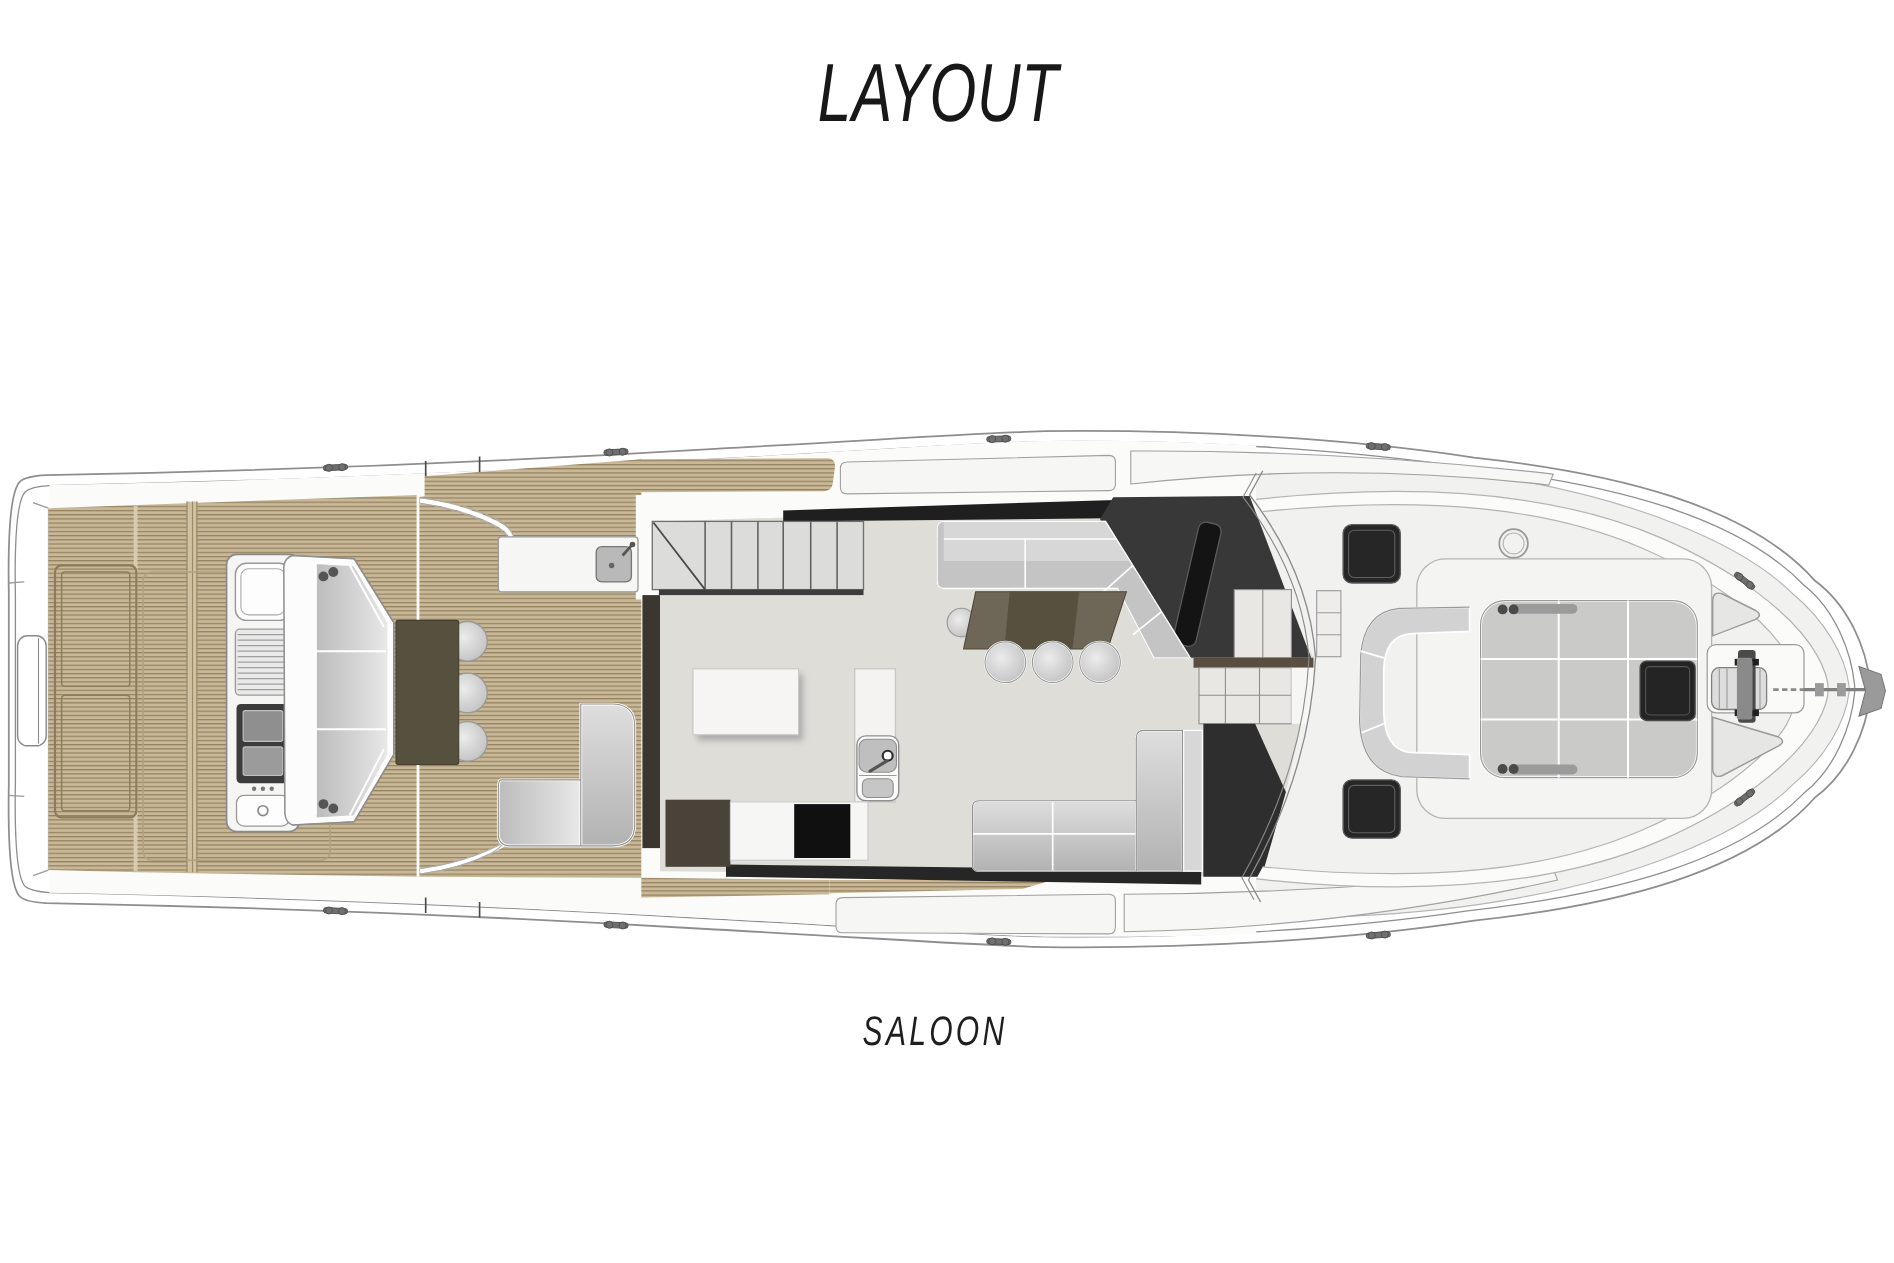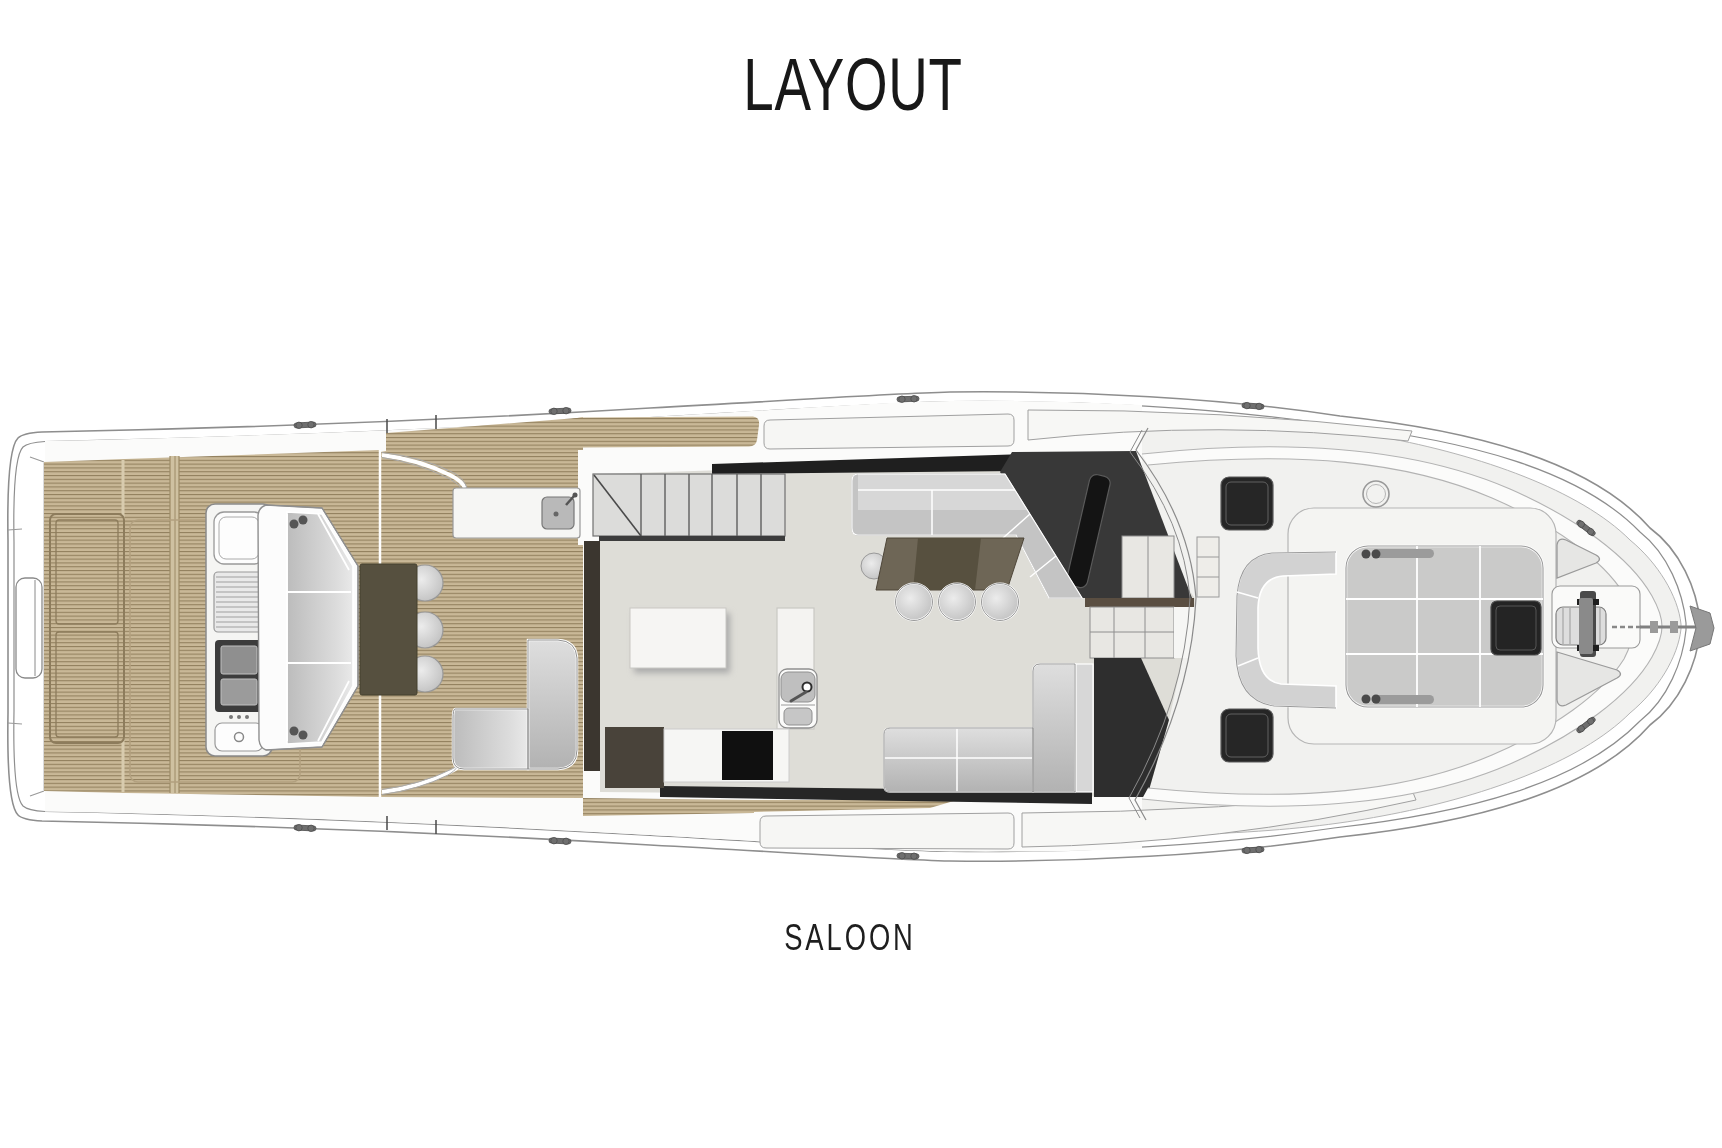--- a/index.html
+++ b/index.html
@@ -1,16 +1,16 @@
 <!DOCTYPE html>
 <html><head>
 <meta charset="utf-8">
 <style>
 html,body{margin:0;padding:0;background:#fff;}
-#page{position:relative;width:1722px;height:1148px;background:#fff;overflow:hidden;font-family:"Liberation Sans",sans-serif;}
+#page{position:relative;width:1722px;height:1148px;background:#fff;overflow:hidden;font-family:"Liberation Sans",sans-serif;font-style:italic;}
 </style>
 </head>
 <body>
 <div id="page">
 <svg width="1722" height="1148" viewBox="0 0 1722 1148">
 <defs>
 <pattern id="wh" width="8" height="3.8" patternUnits="userSpaceOnUse">
           <rect width="8" height="3.8" fill="#c9b897"></rect>
           <rect width="8" height="1.1" fill="#93815f"></rect>
         </pattern>

